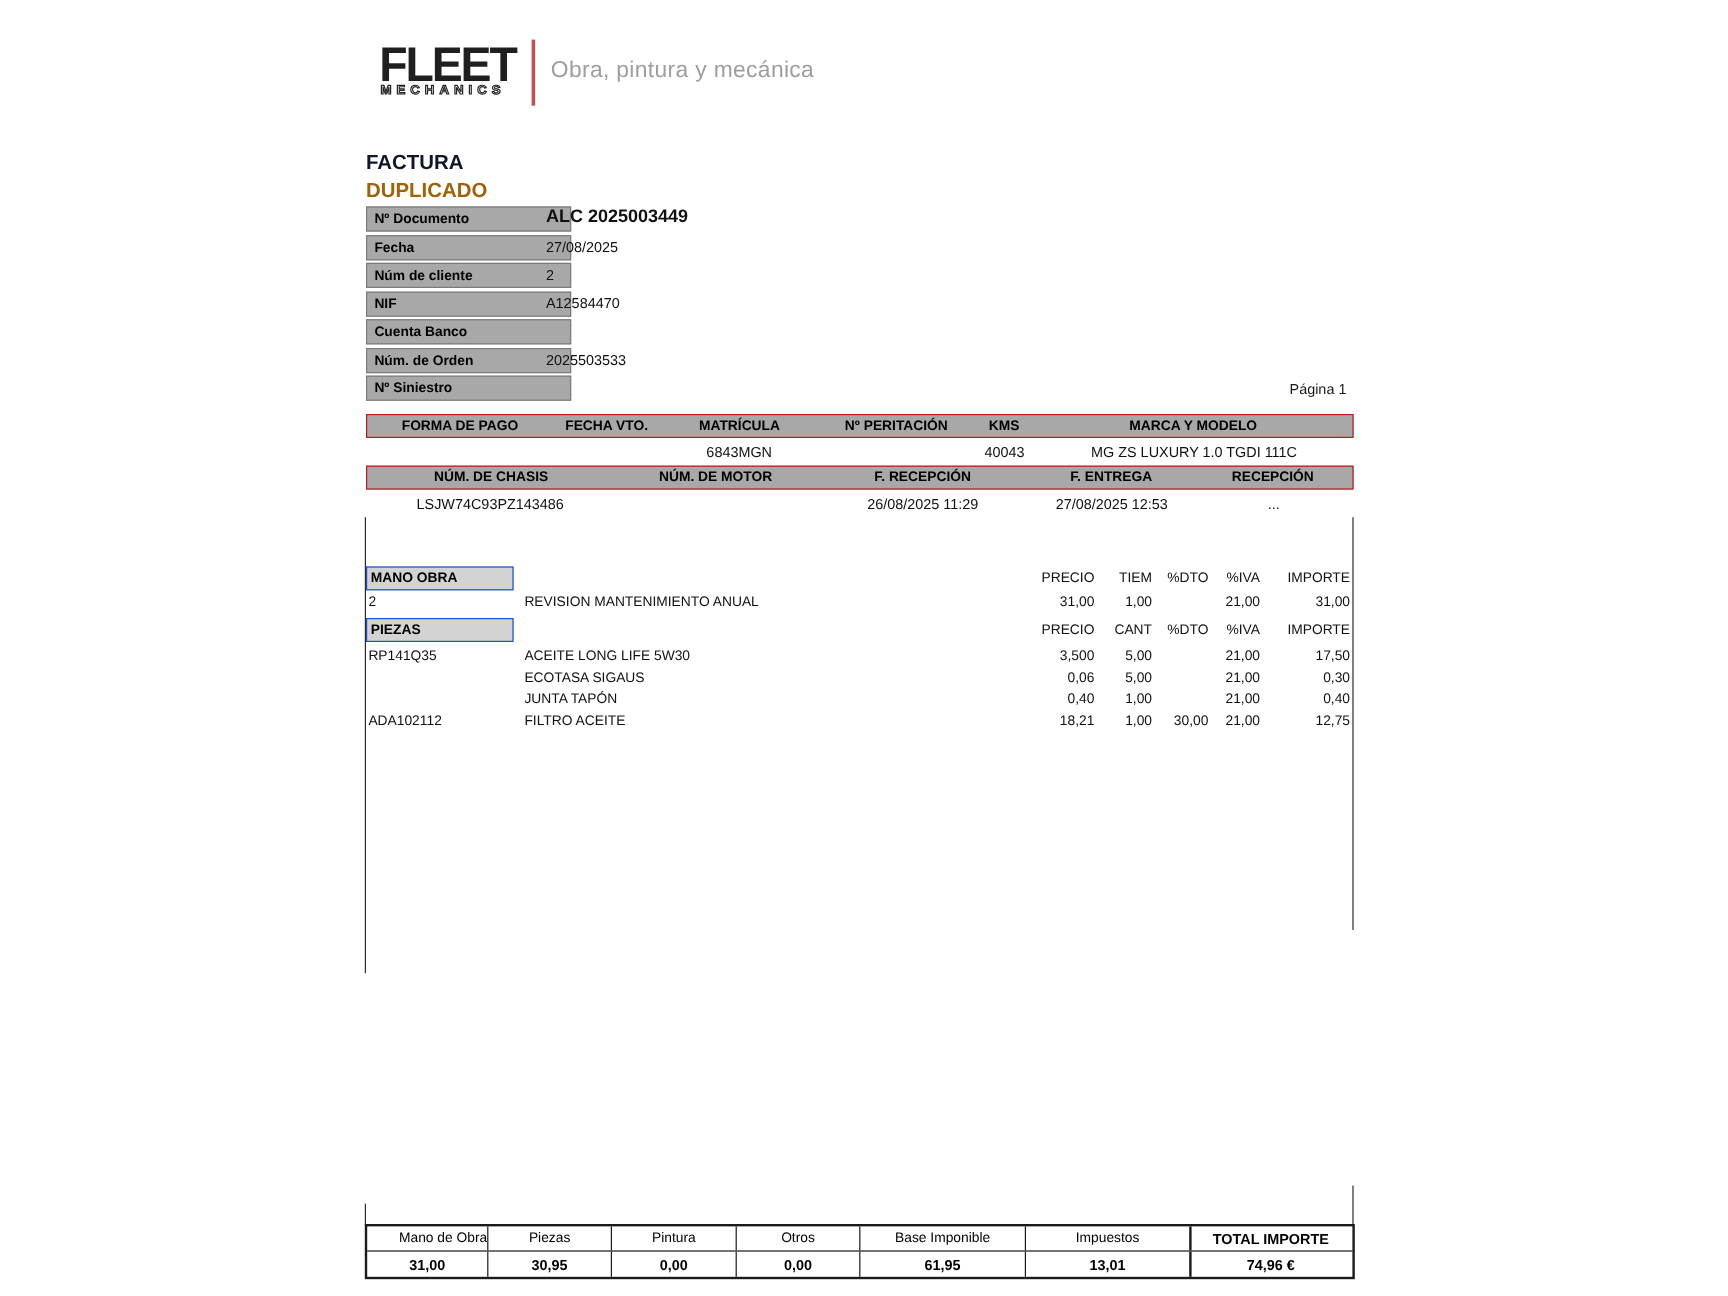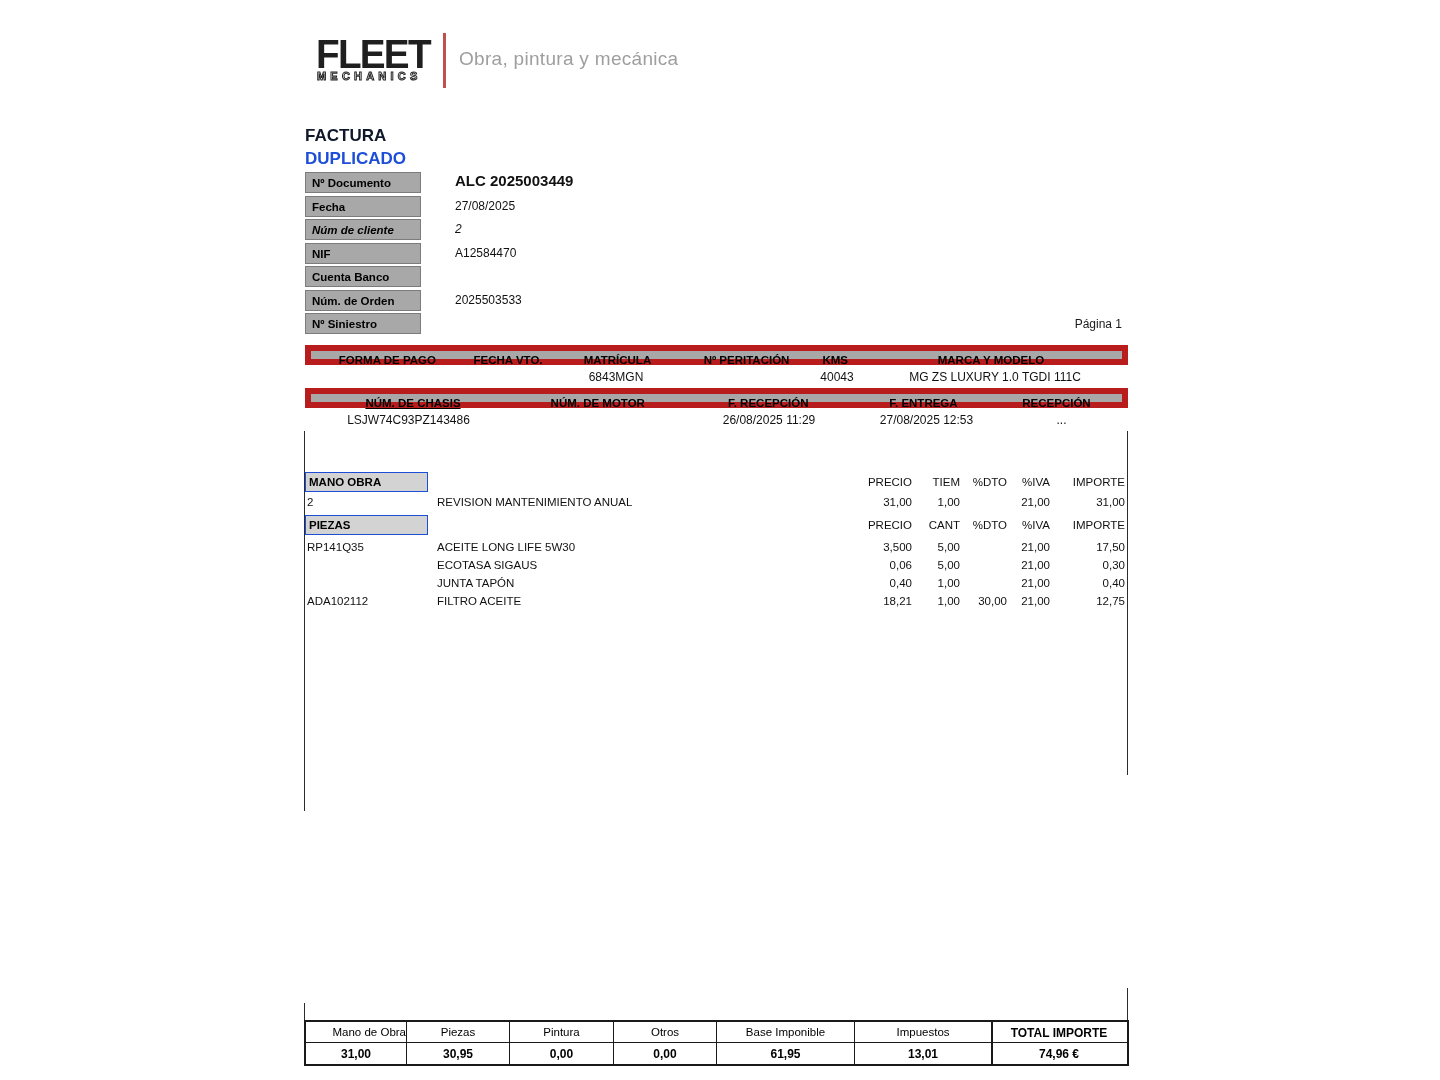--- a/index.html
+++ b/index.html
@@ -10,35 +10,35 @@
   
   .brand-fleet { left: 316px; top: 34px; font-size: 44px; font-weight: 700; letter-spacing: -2px;
                  color: #1f1f1f; transform: scaleX(0.88) scaleY(0.92); transform-origin: left top; line-height: 1; }
   .brand-mech  { left: 317px; top: 71px; font-size: 11px; font-weight: 700; letter-spacing: 4.2px;
                  color: transparent; -webkit-text-stroke: 1px #242424; line-height: 1; transform: scaleY(0.95); transform-origin: left top; }
   .brand-rule  { left: 443px; top: 33px; width: 3px; height: 55px; }
   .brand-tag   { left: 459px; top: 48px; font-size: 19px; color: #9e9e9e; letter-spacing: 0.3px; }
 
   
   .doc-title1 { left: 305px; top: 126px; font-size: 17px; font-weight: 700; color: #0f172a; }
-  .doc-title2 { left: 305px; top: 149px; font-size: 17px; font-weight: 700; color: #1d4ed8; }
+  .doc-title2 { left: 305px; top: 149px; font-size: 17px; font-weight: 700; color: #a16207; }
   .page-label { top: 317px; left: 1060px; width: 62px; text-align: right; font-size: 12px; }
 
   
   #info-rows { left: 305px; top: 172px; width: 823px; height: 164px; }
   .info-row { position: absolute; left: 0; width: 823px; height: 21px; }
-  .info-label { position: absolute; left: 0; top: 0; width: 116px; height: 21px; background: #a8a8a8;
+  .info-label { position: absolute; left: 0; top: 0; width: 171px; height: 21px; background: #a8a8a8;
                 border: 1px solid #7c7c7c; font-size: 11.5px; font-weight: 700; color: #000;
                 padding: 4px 0 0 6px; }
   .info-value { position: absolute; left: 150px; top: 3px; font-size: 12px; color: #111; white-space: nowrap; }
   .info-value.big { top: 0px; font-size: 15px; font-weight: 700; }
 
   
   #vehicle { left: 305px; top: 345px; width: 823px; }
-  .band-head { display: flex; height: 20px; background: #a8a8a8; border: 6px solid #b91c1c; }
+  .band-head { display: flex; height: 20px; background: #a8a8a8; border: 1px solid #b91c1c; }
   .band-head .cell { font-size: 11.5px; font-weight: 700; color: #000; text-align: center; padding-top: 3px; }
   .band-vals { display: flex; height: 23px; }
   .band-vals .cell { font-size: 12px; color: #111; text-align: center; padding-top: 5px; white-space: nowrap; }
 
   
   #items { left: 304px; top: 431px; width: 824px; height: 380px; }
   .items-band { position: absolute; left: 0; top: 0; width: 824px; height: 24px; background: #a8a8a8;
                 border-top: 1px solid #1a1a1a; border-bottom: 1px solid #8a8a8a; }
   .items-band .h1 { position: absolute; left: 3px;  top: 5px; font-size: 11.5px; font-weight: 700; color: #000; }
   .items-band .h2 { position: absolute; left: 133px; top: 5px; font-size: 11.5px; font-weight: 700; color: #000; }
@@ -80,21 +80,21 @@
 
 <div class="abs" id="info-rows">
     <div class="info-row" style="top:0px;">
       <div class="info-label">Nº Documento</div>
       <div class="info-value big">ALC 2025003449</div>
     </div>
     <div class="info-row" style="top:24px;">
       <div class="info-label">Fecha</div>
       <div class="info-value">27/08/2025</div>
     </div>
-    <div class="info-row" style="top:47px;font-style:italic;">
+    <div class="info-row" style="top:47px;">
       <div class="info-label">Núm de cliente</div>
       <div class="info-value">2</div>
     </div>
     <div class="info-row" style="top:71px;">
       <div class="info-label">NIF</div>
       <div class="info-value">A12584470</div>
     </div>
     <div class="info-row" style="top:94px;">
       <div class="info-label">Cuenta Banco</div>
       <div class="info-value"></div>
@@ -122,21 +122,21 @@
     </div>
     <div class="band-vals">
       <div class="cell" style="width:155px;"></div>
       <div class="cell" style="width:90px;"></div>
       <div class="cell" style="width:132px;">6843MGN</div>
       <div class="cell" style="width:130px;"></div>
       <div class="cell" style="width:50px;">40043</div>
       <div class="cell" style="width:266px;">MG ZS LUXURY 1.0 TGDI 111C</div>
     </div>
     <div class="band-head">
-      <div class="cell" style="width:207px;text-decoration:underline;">NÚM. DE CHASIS</div>
+      <div class="cell" style="width:207px;">NÚM. DE CHASIS</div>
       <div class="cell" style="width:168px;">NÚM. DE MOTOR</div>
       <div class="cell" style="width:178px;">F. RECEPCIÓN</div>
       <div class="cell" style="width:137px;">F. ENTREGA</div>
       <div class="cell" style="width:133px;">RECEPCIÓN</div>
     </div>
     <div class="band-vals">
       <div class="cell" style="width:207px;">LSJW74C93PZ143486</div>
       <div class="cell" style="width:168px;"></div>
       <div class="cell" style="width:178px;">26/08/2025 11:29</div>
       <div class="cell" style="width:137px;">27/08/2025 12:53</div>

